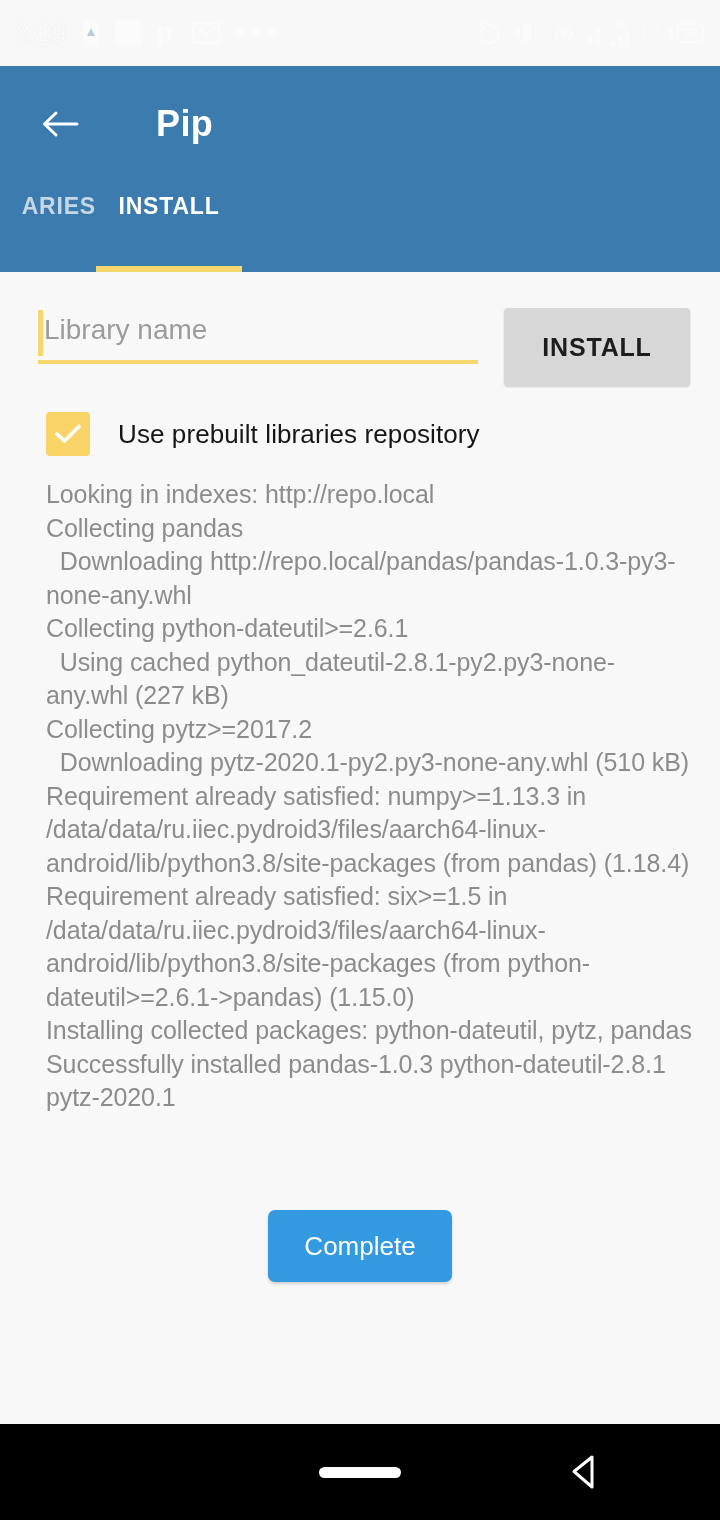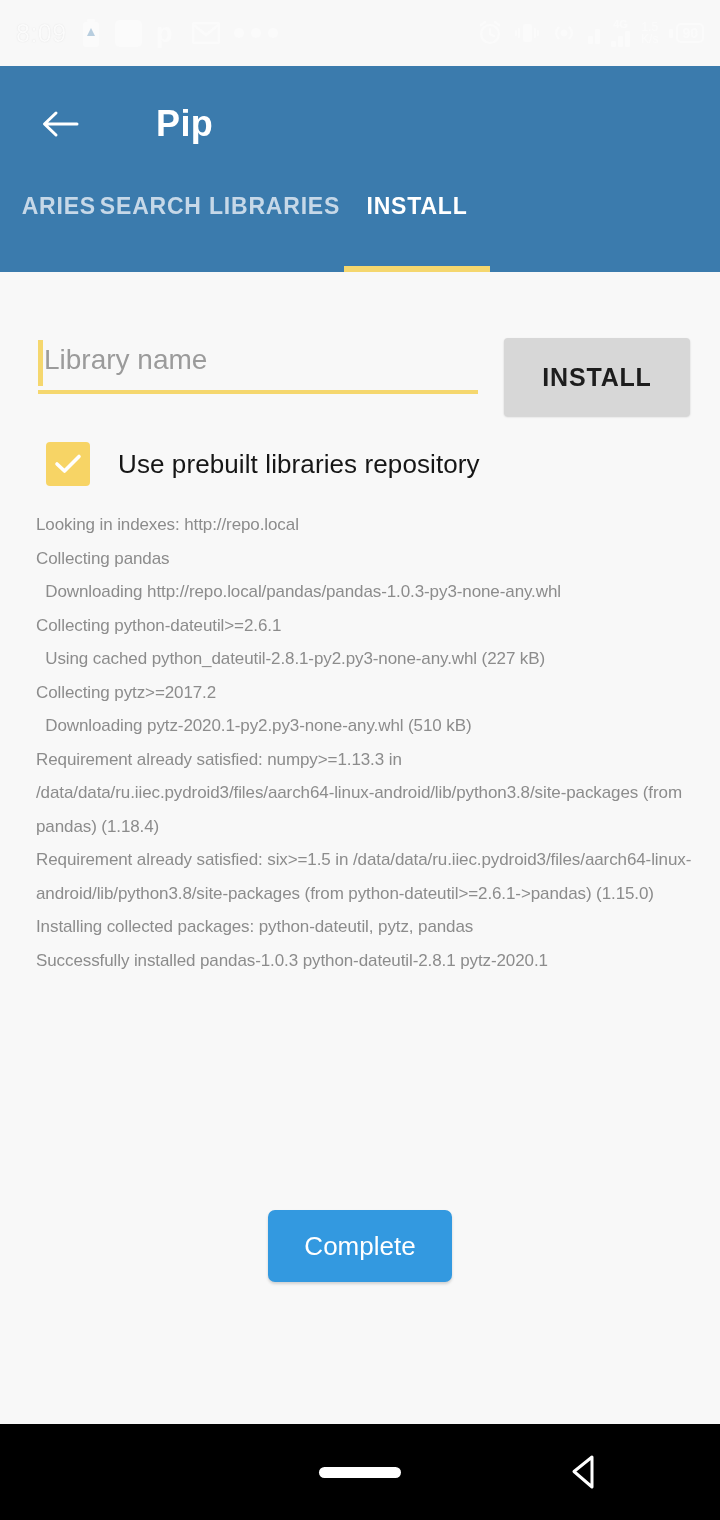--- a/index.html
+++ b/index.html
@@ -74,21 +74,21 @@
   }
   .tab.active .tab-ind { display:block; }
 
   
   .content {
     position:absolute; top:272px; left:0; width:720px; height:1152px;
     background:#f8f8f8; overflow:hidden;
   }
 
   .form-row {
-    display:flex; align-items:flex-start; padding:66px 30px 0 38px;
+    display:flex; align-items:flex-start; padding:36px 30px 0 38px;
   }
   .field { flex:1; position:relative; margin-right:26px; }
   .field-input {
     width:100%; border:none; outline:none; background:transparent;
     font-family:"Liberation Sans", sans-serif;
     font-size:28px; color:#3a3a3a; padding:6px 0 14px 6px;
     border-bottom:4px solid #f5d76e;
   }
   .field-input::placeholder { color:#9b9b9b; }
   .caret {
@@ -105,22 +105,22 @@
   .checkbox {
     width:44px; height:44px; background:#f7d465; border-radius:4px;
     display:flex; align-items:center; justify-content:center; cursor:pointer;
     flex:0 0 auto;
   }
   .check-label {
     margin-left:28px; font-size:26px; color:#161616; letter-spacing:0.1px;
   }
 
   .log {
-    padding:22px 26px 0 36px;
-    font-size:17px; line-height:33.5px; color:#8c8c8c;
+    padding:22px 26px 0 46px;
+    font-size:25px; line-height:33.5px; color:#8c8c8c;
     white-space:pre-wrap; word-break:break-word;
     letter-spacing:-0.1px;
   }
 
   .complete-wrap {
     position:absolute; top:938px; left:0; width:720px;
     display:flex; justify-content:center;
   }
   .complete-btn {
     background:#3399e0; color:#ffffff; border:none; border-radius:7px;
@@ -232,24 +232,20 @@
           </svg>
       </span>
       <span class="appbar-title">Pip</span>
     </div>
 
     <div class="tabs">
       <div class="tab" style="width:96px;justify-content:flex-end;padding-left:0">
         <span class="tab-label">ARIES</span>
 
       </div>
-      <div class="tab" style="width:248px">
-        <span class="tab-label">SEARCH LIBRARIES</span>
-
-      </div>
       <div class="tab active" style="width:146px">
         <span class="tab-label">INSTALL</span>
         <span class="tab-ind"></span>
       </div>
     </div>
   </div>
 
   <div class="content">
 
     <div class="form-row">

